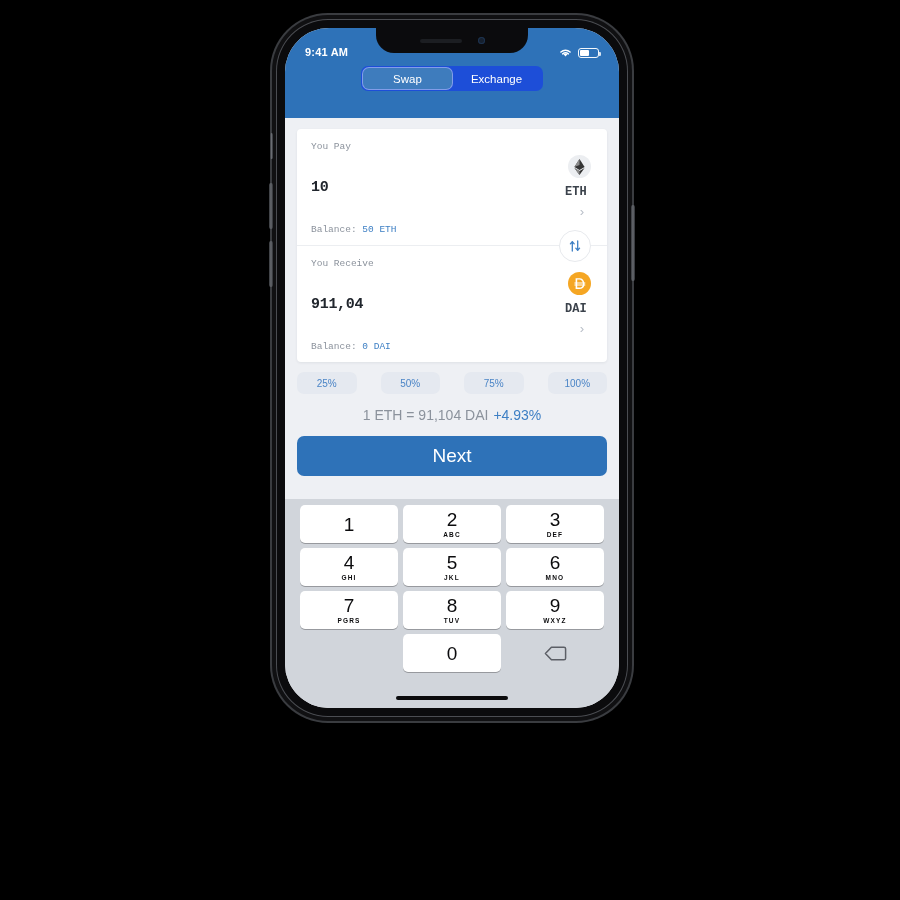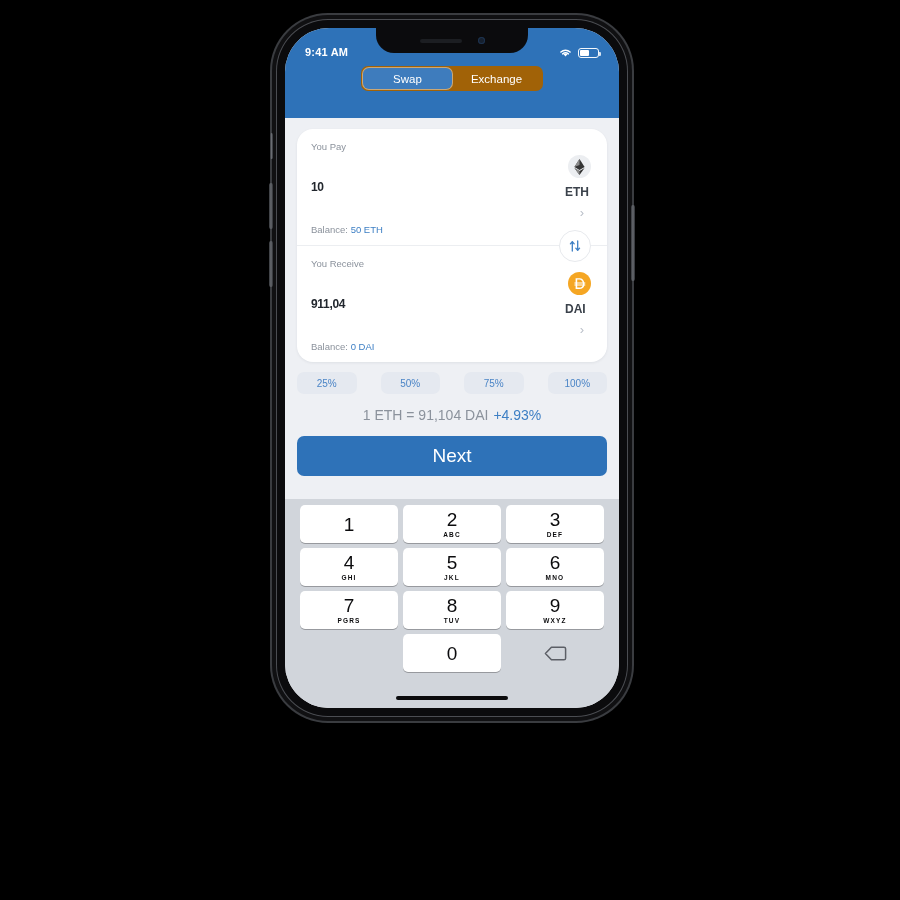--- a/index.html
+++ b/index.html
@@ -157,21 +157,21 @@
     height: 100%;
     background: #ffffff;
     border-radius: 1px;
   }
 
   
   .segmented {
     margin: 8px auto 0;
     width: 182px;
     height: 25px;
-    background: #a16207;
+    background: #1d4ed8;
     border-radius: 7px;
     display: flex;
     padding: 2px;
     box-sizing: border-box;
   }
   .seg {
     flex: 1;
     display: flex;
     align-items: center;
     justify-content: center;
@@ -191,43 +191,44 @@
   .content {
     background: #eef0f4;
     padding: 11px 12px 0;
     height: 381px;
     box-sizing: border-box;
     position: relative;
   }
 
   .swap-card {
     background: #ffffff;
-    border-radius: 16px;
+    border-radius: 4px;
     box-shadow: 0 1px 3px rgba(16,24,40,0.07);
     position: relative;
+    font-family: Liberation Mono, monospace;
   }
   .swap-row {
     padding: 12px 14px 10px;
     position: relative;
   }
   .swap-row + .swap-row {
     border-top: 1px solid #eceef1;
   }
   .row-label {
     font-size: 9.5px;
     color: #8b929c;
     margin-bottom: 3px;
   }
   .row-main {
     display: flex;
     align-items: center;
     justify-content: space-between;
   }
   .amount {
-    font-size: 12px;
+    font-size: 15px;
     font-weight: bold;
     color: #21262d;
     letter-spacing: -0.3px;
   }
   .token-pick {
     display: flex;
     align-items: center;
     gap: 7px;
     cursor: pointer;
     flex-direction: column;

